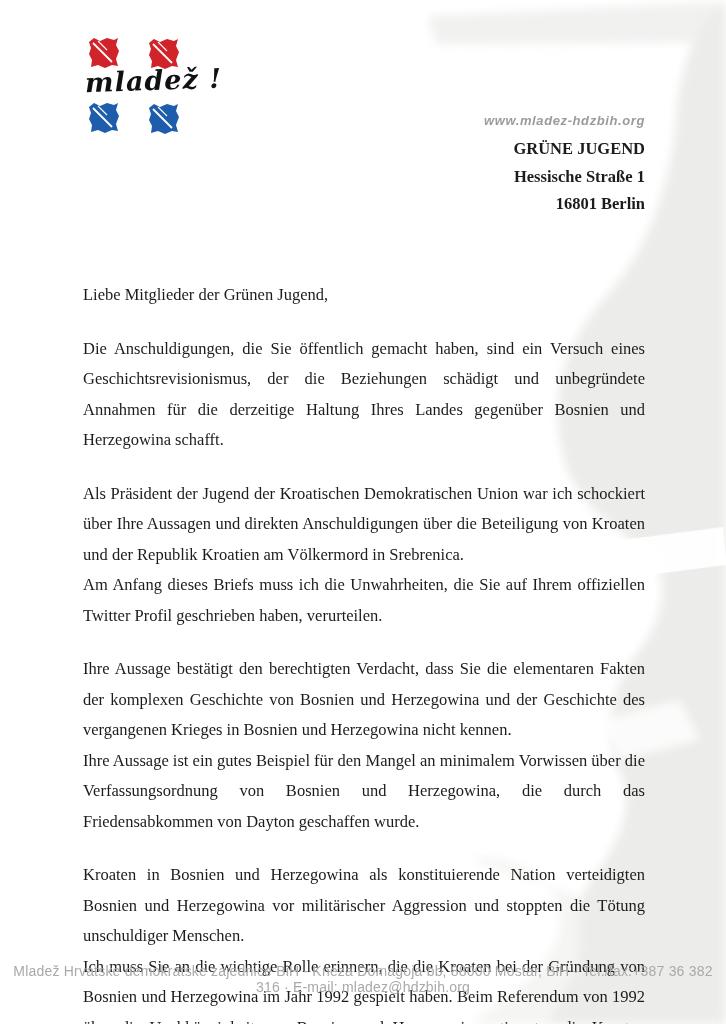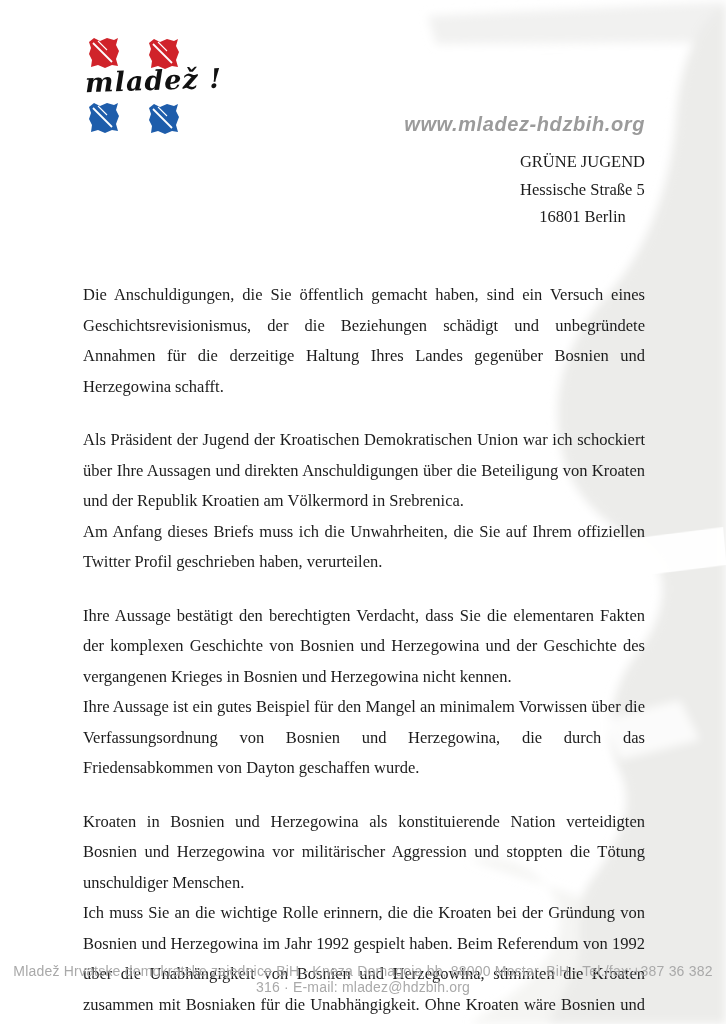--- a/index.html
+++ b/index.html
@@ -23,27 +23,27 @@
     font-style:italic;font-weight:600;
     font-size:27px;color:#111;
     letter-spacing:1px;
     transform:rotate(-2deg);
     white-space:nowrap;
   }
   .website{
     position:absolute;top:113px;right:81px;z-index:1;
     font-family:"Liberation Sans", sans-serif;
     font-style:italic;font-weight:bold;
-    font-size:20px;letter-spacing:0.6px;
+    font-size:13px;letter-spacing:0.6px;
     color:#9b9b9b;
   }
   .recipient{
-    position:absolute;top:148px;right:81px;z-index:1;
-    text-align:center;
-    font-weight:normal;font-size:16.5px;
+    position:absolute;top:135px;right:81px;z-index:1;
+    text-align:right;
+    font-weight:bold;font-size:16.5px;
     line-height:27.5px;
   }
   
   .body-text{
     position:absolute;left:83px;right:81px;top:280px;z-index:1;
     font-size:16.5px;line-height:30.5px;
     text-align:justify;
   }
   .body-text p{
     margin:0 0 23px 0;
@@ -98,25 +98,26 @@
       <use href="#brushsq" x="2" y="68" fill="#1e5dab"></use>
       <use href="#brushsq" x="62" y="69" fill="#1e5dab"></use>
     </svg>
     <span class="logo-wordmark">mladež !</span>
   </div>
 
   <div class="website">www.mladez-hdzbih.org</div>
 
   <div class="recipient">
     <div>GRÜNE JUGEND</div>
-    <div>Hessische Straße 5</div>
+    <div>Hessische Straße 1</div>
     <div>16801 Berlin</div>
   </div>
 
   <div class="body-text">
+    <p class="salutation">Liebe Mitglieder der Grünen Jugend,</p>
     <p>Die Anschuldigungen, die Sie öffentlich gemacht haben, sind ein Versuch eines Geschichtsrevisionismus, der die Beziehungen schädigt und unbegründete Annahmen für die derzeitige Haltung Ihres Landes gegenüber Bosnien und Herzegowina schafft.</p>
     <p>Als Präsident der Jugend der Kroatischen Demokratischen Union war ich schockiert über Ihre Aussagen und direkten Anschuldigungen über die Beteiligung von Kroaten und der Republik Kroatien am Völkermord in Srebrenica.
 Am Anfang dieses Briefs muss ich die Unwahrheiten, die Sie auf Ihrem offiziellen Twitter Profil geschrieben haben, verurteilen.</p>
     <p>Ihre Aussage bestätigt den berechtigten Verdacht, dass Sie die elementaren Fakten der komplexen Geschichte von Bosnien und Herzegowina und der Geschichte des vergangenen Krieges in Bosnien und Herzegowina nicht kennen.
 Ihre Aussage ist ein gutes Beispiel für den Mangel an minimalem Vorwissen über die Verfassungsordnung von Bosnien und Herzegowina, die durch das Friedensabkommen von Dayton geschaffen wurde.</p>
     <p>Kroaten in Bosnien und Herzegowina als konstituierende Nation verteidigten Bosnien und Herzegowina vor militärischer Aggression und stoppten die Tötung unschuldiger Menschen.
 Ich muss Sie an die wichtige Rolle erinnern, die die Kroaten bei der Gründung von Bosnien und Herzegowina im Jahr 1992 gespielt haben. Beim Referendum von 1992 über die Unabhängigkeit von Bosnien und Herzegowina, stimmten die Kroaten zusammen mit Bosniaken für die Unabhängigkeit. Ohne Kroaten wäre Bosnien und Herzegowina heute kein unabhängiger Staat!</p>
   </div>
 
   <div class="page-footer">Mladež Hrvatske demokratske zajednice BiH - Kneza Domagoja bb, 88000 Mostar, BiH · Tel./fax:+387 36 382 316 · E-mail: mladez@hdzbih.org</div>

